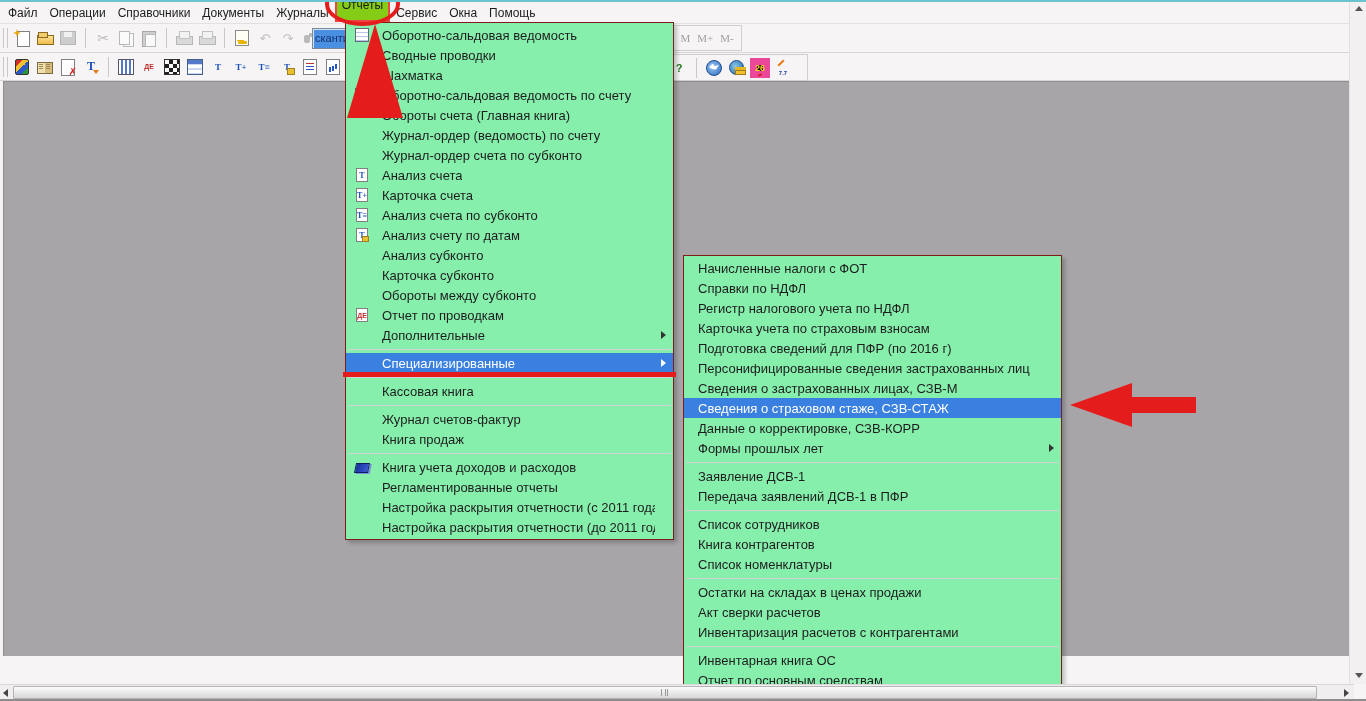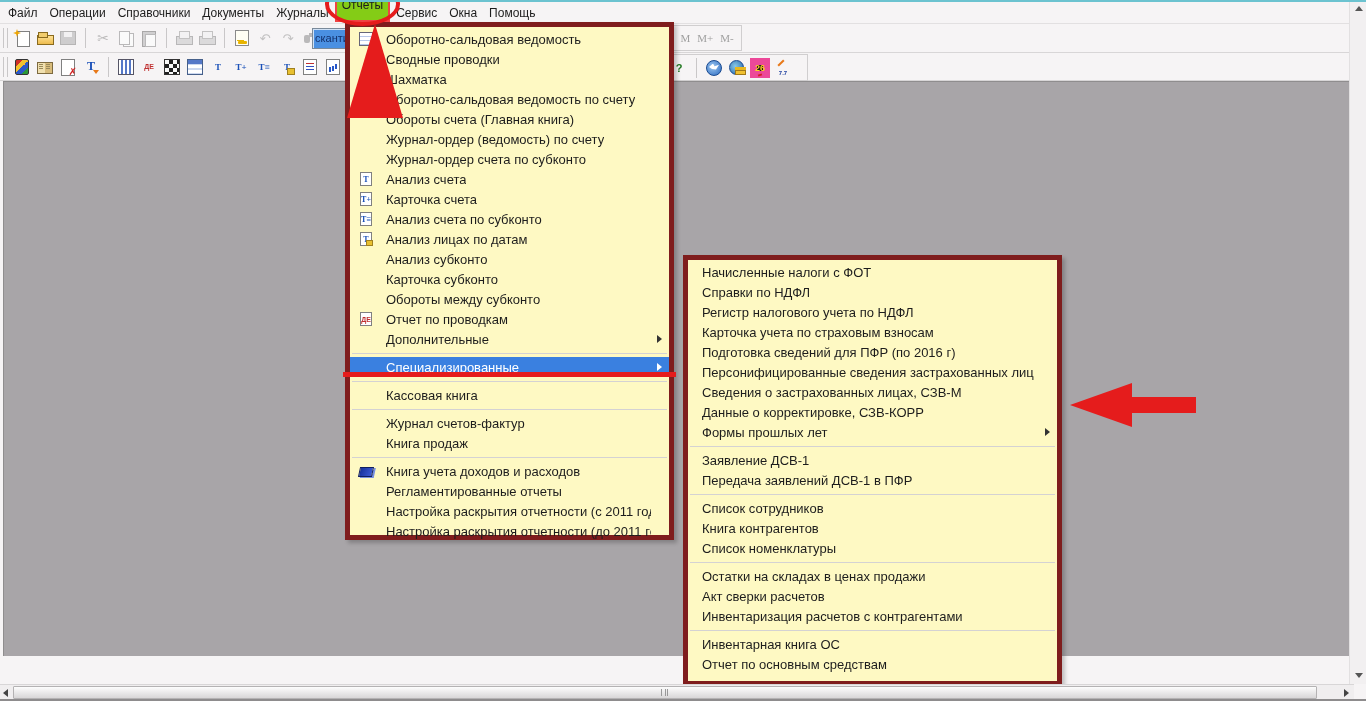--- a/index.html
+++ b/index.html
@@ -124,21 +124,21 @@
   .vscroll{position:absolute;right:0;top:2px;width:17px;height:682px;background:#f2f0f1;border-left:1px solid #e2e0e1;z-index:5}
   .vs-up{position:absolute;top:1px;left:2px;width:13px;height:12px}
   .vs-up::before{content:"";position:absolute;left:3px;top:3px;border-bottom:5px solid #555;
      border-left:4px solid transparent;border-right:4px solid transparent}
   .vs-down{position:absolute;bottom:3px;left:2px;width:13px;height:12px}
   .vs-down::before{content:"";position:absolute;left:3px;top:4px;border-top:5px solid #555;
      border-left:4px solid transparent;border-right:4px solid transparent}
   .bottomline{position:absolute;left:0;right:0;bottom:0;height:2px;background:#8e8c8d;z-index:21}
 
   
-  .menu{position:absolute;background:#fef9c3;border:5px solid #7f1d1d;box-shadow:3px 3px 4px rgba(0,0,0,.22);
+  .menu{position:absolute;background:#86efac;border:1px solid #7f1d1d;box-shadow:3px 3px 4px rgba(0,0,0,.22);
      z-index:10;padding-top:2px;font-size:13px}
   #mainmenu{left:345px;top:22px;width:329px;height:518px}
   #submenu{left:683px;top:255px;width:379px;height:431px}
   .mrow{height:20px;display:flex;align-items:center;position:relative;padding-right:18px;cursor:default;white-space:nowrap}
   #mainmenu .mrow{padding-left:36px}
   #submenu .mrow{padding-left:14px}
   .mrow.hl{background:var(--hl);color:#fff}
   .msep{height:8px;position:relative}
   .msep::before{content:"";position:absolute;left:2px;right:2px;top:4px;height:1px;background:#d4d2d3}
   .mi{position:absolute;left:8px;top:2px;width:16px;height:16px;display:flex;align-items:center;justify-content:center;
@@ -287,21 +287,21 @@
     <div class="mrow">
       <span class="mi mi-t-plus">Т+</span>
       <span class="mlbl">Карточка счета</span>
     </div>
     <div class="mrow">
       <span class="mi mi-t-list">Т≡</span>
       <span class="mlbl">Анализ счета по субконто</span>
     </div>
     <div class="mrow">
       <span class="mi mi-t-cal">Т</span>
-      <span class="mlbl">Анализ лицах по датам</span>
+      <span class="mlbl">Анализ счету по датам</span>
     </div>
     <div class="mrow">
       <span class="mlbl">Анализ субконто</span>
     </div>
     <div class="mrow">
       <span class="mlbl">Карточка субконто</span>
     </div>
     <div class="mrow">
       <span class="mlbl">Обороты между субконто</span>
     </div>
@@ -358,20 +358,23 @@
       <span class="mlbl">Карточка учета по страховым взносам</span>
     </div>
     <div class="mrow">
       <span class="mlbl">Подготовка сведений для ПФР (по 2016 г)</span>
     </div>
     <div class="mrow">
       <span class="mlbl">Персонифицированные сведения застрахованных лиц</span>
     </div>
     <div class="mrow">
       <span class="mlbl">Сведения о застрахованных лицах, СЗВ-М</span>
+    </div>
+    <div class="mrow hl">
+      <span class="mlbl">Сведения о страховом стаже, СЗВ-СТАЖ</span>
     </div>
     <div class="mrow">
       <span class="mlbl">Данные о корректировке, СЗВ-КОРР</span>
     </div>
     <div class="mrow">
       <span class="mlbl">Формы прошлых лет</span>
       <span class="marr"></span>
     </div>
     <div class="msep"></div>
     <div class="mrow">

